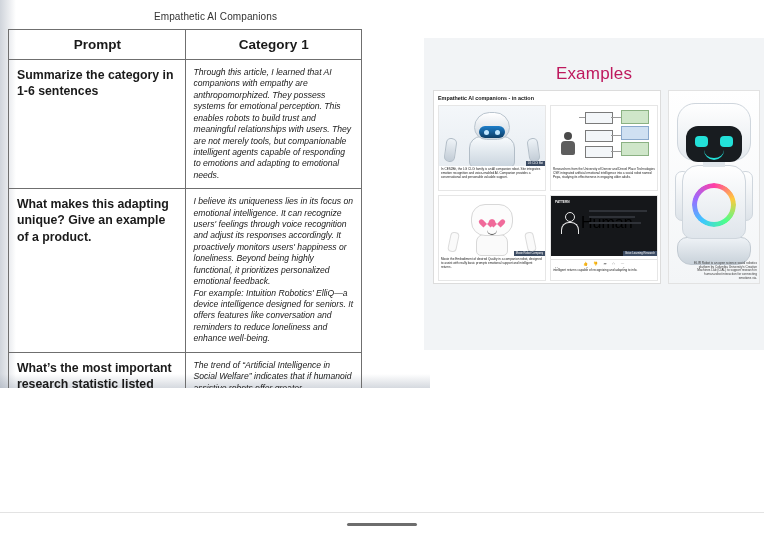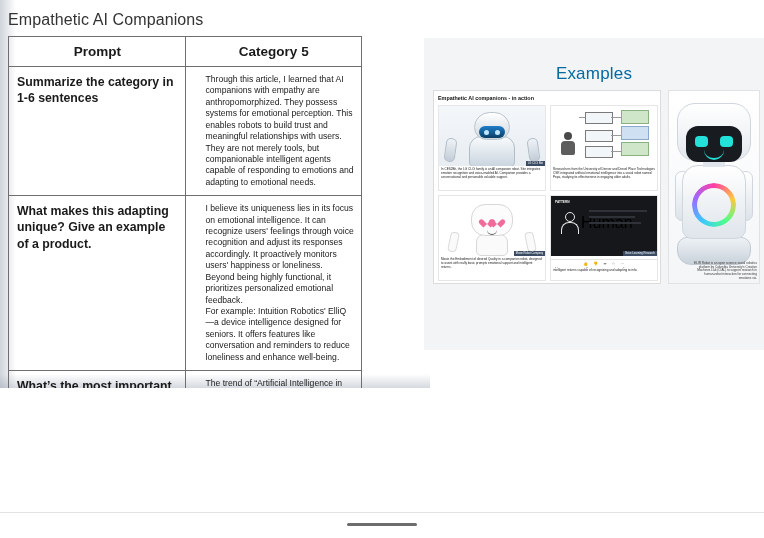--- a/index.html
+++ b/index.html
@@ -41,21 +41,22 @@
   }
 
   
   #table-block {
     position: absolute;
     left: 8px;
     top: 6px;
     width: 415px;
   }
   .table-title {
-    font-size: 16px;
+    text-align: center;
+    font-size: 10px;
     color: #333333;
     padding: 5px 0 7px 0;
     letter-spacing: 0.1px;
   }
   table.prompt-table {
     border-collapse: collapse;
     width: 354px;
     table-layout: fixed;
   }
   table.prompt-table td, table.prompt-table th {
@@ -82,42 +83,43 @@
     padding-right: 8px;
   }
   td.answer-cell {
     font-size: 8.6px;
     color: #1a1a1a;
     line-height: 1.33;
     vertical-align: top;
     padding-top: 8px;
   }
   td.answer-cell p {
-    margin: 0 0 0 12px;
+    margin: 0 0 0 0;
+    font-style: italic;
   }
   td.answer-cell p + p {
     margin-top: 0px;
   }
   tr.row1 td { height: 96px; }
   tr.row2 td { height: 102px; }
   tr.row3 td { height: 92px; }
 
   
   #examples-panel {
     position: absolute;
     left: 424px;
     top: 38px;
     width: 340px;
     height: 312px;
     background: #f2f4f6;
   }
   .examples-title {
     text-align: center;
     font-size: 17px;
-    color: #0369a1;
+    color: #be185d;
     padding-top: 26px;
     letter-spacing: 0.2px;
     font-weight: normal;
   }
 
   
   #embedded-slide {
     position: absolute;
     left: 9px;
     top: 52px;
@@ -393,21 +395,21 @@
 <div id="slide-canvas">
   <div class="page-shadow"></div>
   <div class="page-shadow-bottom"></div>
 
   <div id="table-block">
     <div class="table-title">Empathetic AI Companions</div>
     <table class="prompt-table">
       <thead>
         <tr>
           <th class="col-prompt">Prompt</th>
-          <th class="col-cat">Category 5</th>
+          <th class="col-cat">Category 1</th>
         </tr>
       </thead>
       <tbody>
         <tr class="row1">
           <td class="prompt-cell">Summarize the category in 1-6 sentences</td>
           <td class="answer-cell">
             <p>Through this article, I learned that AI companions with empathy are anthropomorphized. They possess systems for emotional perception. This enables robots to build trust and meaningful relationships with users. They are not merely tools, but companionable intelligent agents capable of responding to emotions and adapting to emotional needs.</p>
           </td>
         </tr>
         <tr class="row2">

